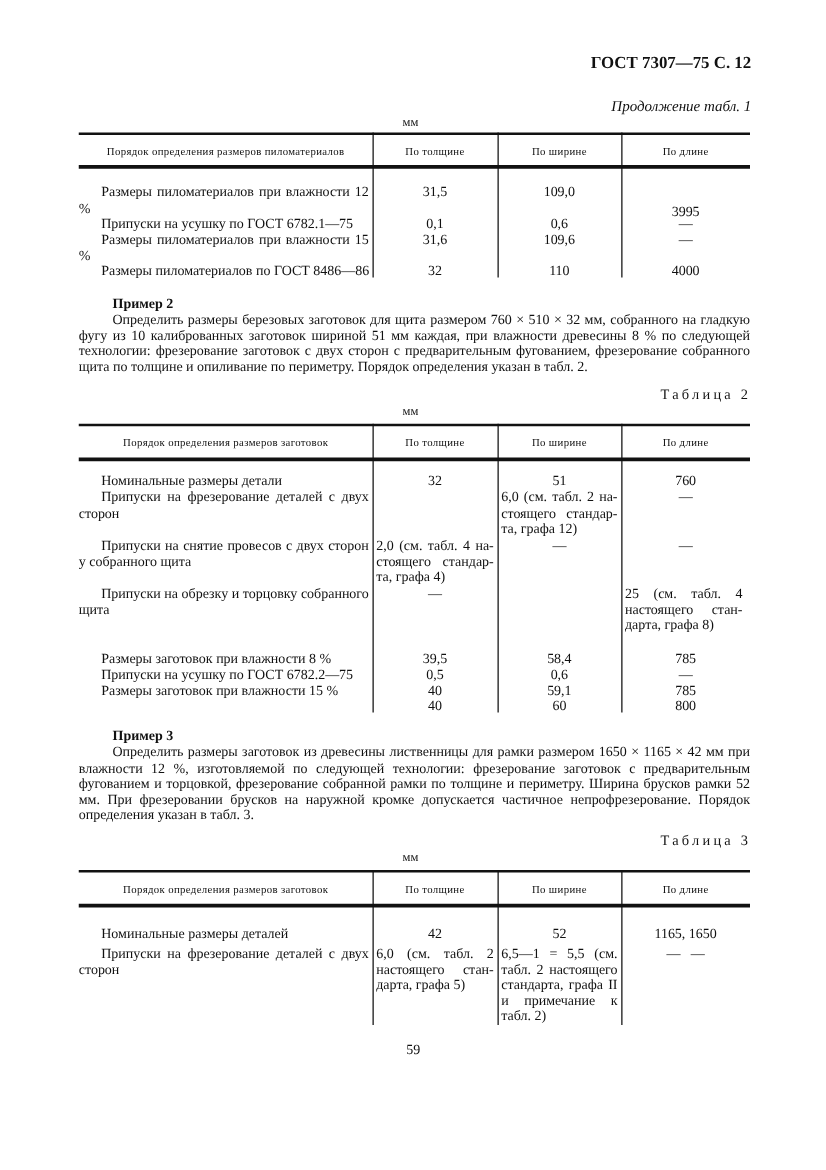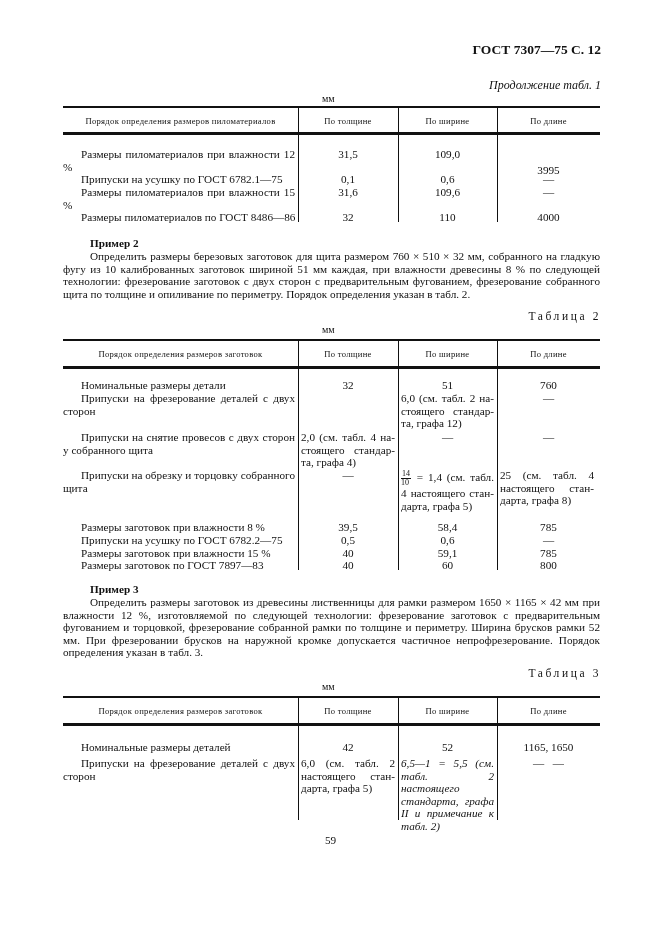--- a/index.html
+++ b/index.html
@@ -96,39 +96,37 @@
   <div class="cell c-just" style="left:338px; width:93px; top:53px;">6,0 (см. табл. 2 на-стоящего стандар-та, графа 12)</div>
   <div class="cell c-num" style="left:434px; width:103px; top:53px;">—</div>
 
   <div class="cell c-first" style="top:92px;"><span class="indent"></span><span>Припуски на снятие провесов с двух сторон у собранного щита</span></div>
   <div class="cell c-just" style="left:238px; width:94px; top:92px;">2,0 (см. табл. 4 на-стоящего стандар-та, графа 4)</div>
   <div class="cell c-num" style="left:335px; width:99px; top:92px;">—</div>
   <div class="cell c-num" style="left:434px; width:103px; top:92px;">—</div>
 
   <div class="cell c-first" style="top:130px;"><span class="indent"></span><span>Припуски на обрезку и торцовку собранного щита</span></div>
   <div class="cell c-num" style="left:235px; width:100px; top:130px;">—</div>
-  <div class="cell c-just" style="left:338px; width:93px; top:131px;"><span class="frac"><span class="num">14</span><span>10</span></span> <span>= 1,4 (см. табл. 4 настоящего стан-дарта, графа 5)</span></div>
   <div class="cell c-just" style="left:437px; width:94px; top:130px;">25 (см. табл. 4 настоящего стан-дарта, графа 8)</div>
 
   <div class="cell c-first" style="top:182px;"><span class="indent"></span><span>Размеры заготовок при влажности 8 %</span></div>
   <div class="cell c-num" style="left:235px; width:100px; top:182px;">39,5</div>
   <div class="cell c-num" style="left:335px; width:99px; top:182px;">58,4</div>
   <div class="cell c-num" style="left:434px; width:103px; top:182px;">785</div>
 
   <div class="cell c-first" style="top:195px;"><span class="indent"></span><span>Припуски на усушку по ГОСТ 6782.2—75</span></div>
   <div class="cell c-num" style="left:235px; width:100px; top:195px;">0,5</div>
   <div class="cell c-num" style="left:335px; width:99px; top:195px;">0,6</div>
   <div class="cell c-num" style="left:434px; width:103px; top:195px;">—</div>
 
   <div class="cell c-first" style="top:208px;"><span class="indent"></span><span>Размеры заготовок при влажности 15 %</span></div>
   <div class="cell c-num" style="left:235px; width:100px; top:208px;">40</div>
   <div class="cell c-num" style="left:335px; width:99px; top:208px;">59,1</div>
   <div class="cell c-num" style="left:434px; width:103px; top:208px;">785</div>
 
-  <div class="cell c-first" style="top:220px;"><span class="indent"></span><span>Размеры заготовок по ГОСТ 7897—83</span></div>
   <div class="cell c-num" style="left:235px; width:100px; top:220px;">40</div>
   <div class="cell c-num" style="left:335px; width:99px; top:220px;">60</div>
   <div class="cell c-num" style="left:434px; width:103px; top:220px;">800</div>
 </div>
 
 <div class="abs ex-title" style="top:583px;">Пример 3</div>
 <div class="abs para" style="top:596px;"><span class="ind"></span><span>Определить размеры заготовок из древесины лиственницы для рамки размером 1650 × 1165 × 42 мм при влажности 12 %, изготовляемой по следующей технологии: фрезерование заготовок с предварительным фугованием и торцовкой, фрезерование собранной рамки по толщине и периметру. Ширина брусков рамки 52 мм. При фрезеровании брусков на наружной кромке допускается частичное непрофрезерование. Порядок определения указан в табл. 3.</span></div>
 
 <div class="abs tbl-label" style="top:667px;">Таблица 3</div>
 <div class="abs mm" style="left:322px; top:681px;">мм</div>
@@ -144,17 +142,17 @@
   <div class="th" style="left:335px; width:99px; top:9px;">По ширине</div>
   <div class="th" style="left:434px; width:103px; top:9px;">По длине</div>
 
   <div class="cell c-first" style="top:45px;"><span class="indent"></span><span>Номинальные размеры деталей</span></div>
   <div class="cell c-num" style="left:235px; width:100px; top:45px;">42</div>
   <div class="cell c-num" style="left:335px; width:99px; top:45px;">52</div>
   <div class="cell c-num" style="left:434px; width:103px; top:45px;">1165, 1650</div>
 
   <div class="cell c-first" style="top:61px;"><span class="indent"></span><span>Припуски на фрезерование деталей с двух сторон</span></div>
   <div class="cell c-just" style="left:238px; width:94px; top:61px;">6,0 (см. табл. 2 настоящего стан-дарта, графа 5)</div>
-  <div class="cell c-just" style="left:338px; width:93px; top:61px;font-style:italic;">6,5—1 = 5,5 (см. табл. 2 настоящего стандарта, графа II и примечание к табл. 2)</div>
+  <div class="cell c-just" style="left:338px; width:93px; top:61px;">6,5—1 = 5,5 (см. табл. 2 настоящего стандарта, графа II и примечание к табл. 2)</div>
   <div class="cell c-num" style="left:434px; width:103px; top:61px; white-space:pre;">—   —</div>
 </div>
 
 <div class="abs pagenum">59</div>
 
 </body></html>

